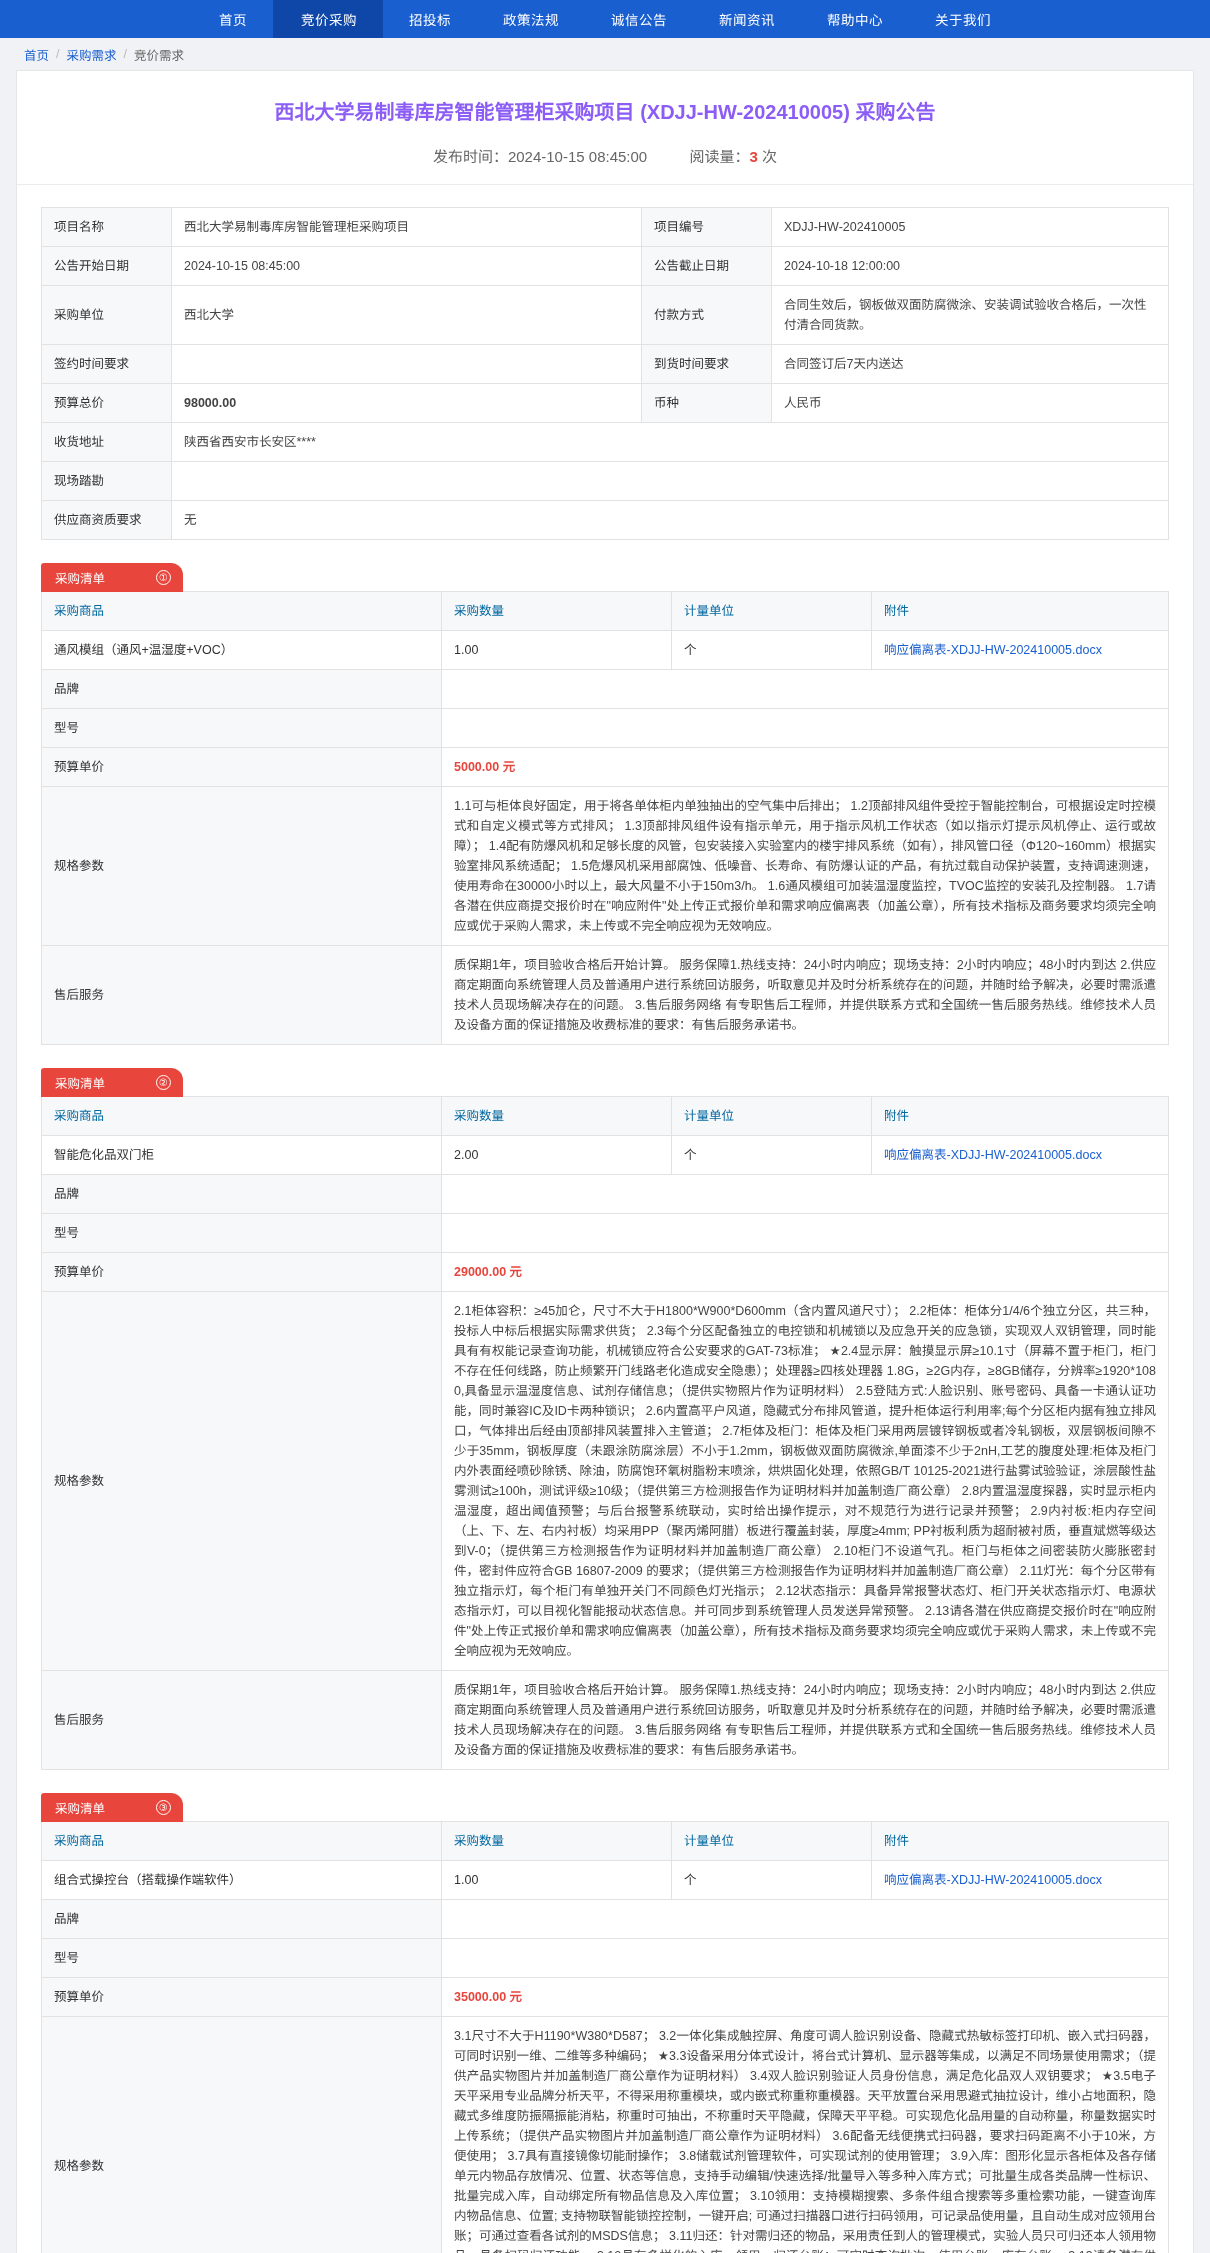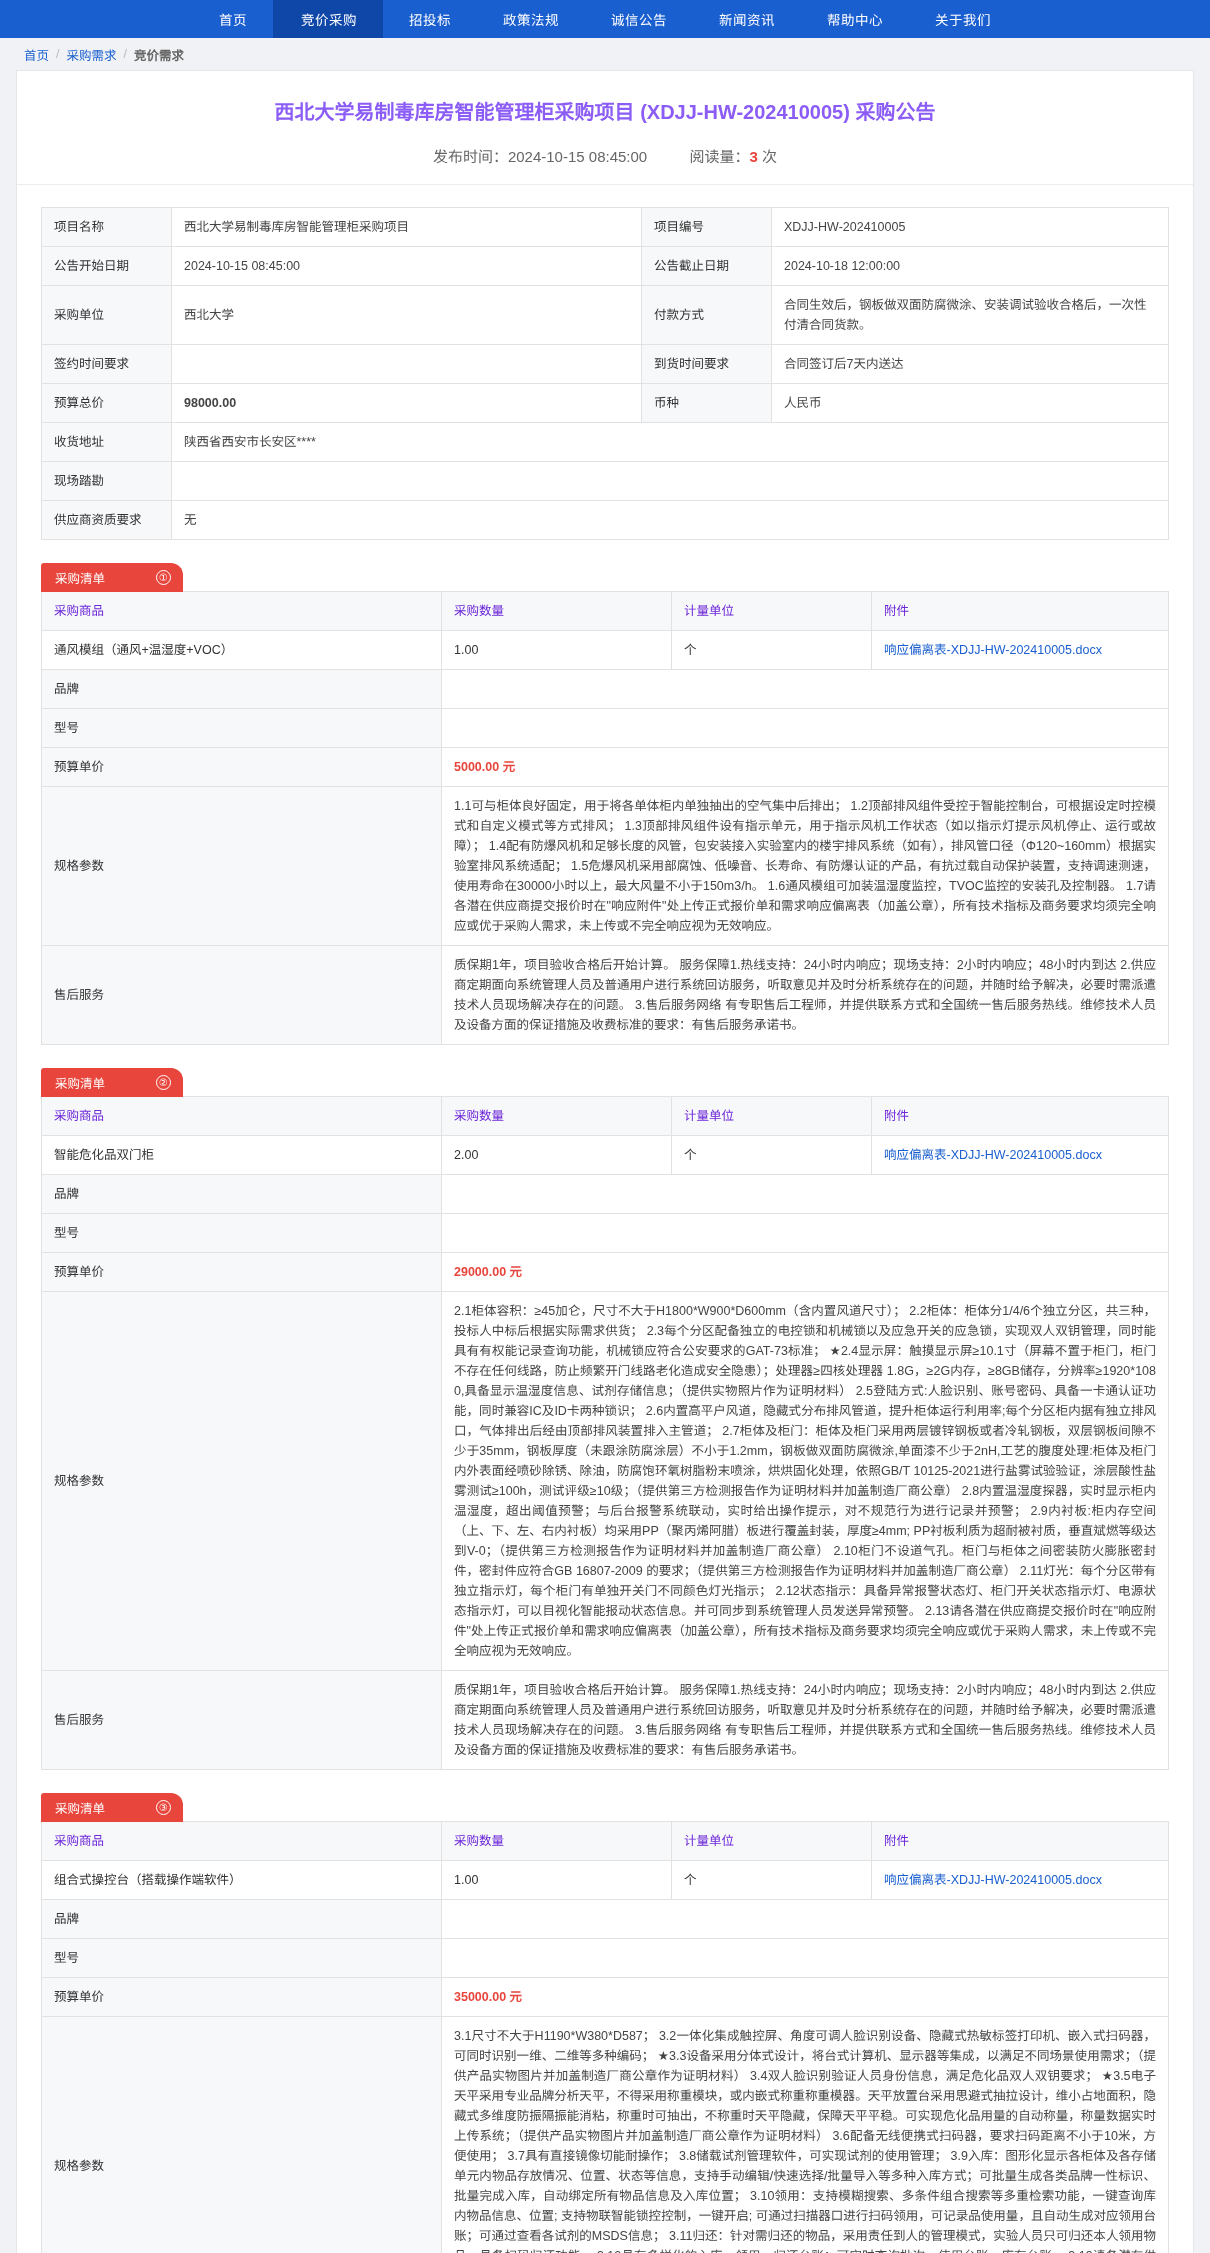--- a/index.html
+++ b/index.html
@@ -37,21 +37,21 @@
     height: 32px;
     display: flex;
     align-items: center;
     padding-left: 24px;
     font-size: 12.5px;
     color: #666;
     background: #f0f2f5;
   }
   .breadcrumb .crumb-link { color: #1a5fd0; cursor: pointer; }
   .breadcrumb .crumb-sep { margin: 0 7px; color: #bbb; }
-  .breadcrumb .crumb-cur { color: #666; font-weight: bold; }
+  .breadcrumb .crumb-cur { color: #666; }
 
   
   .page {
     background: #fff;
     margin: 0 16px 20px 16px;
     border: 1px solid #e6e6e6;
     padding: 0 0 18px 0;
   }
   .title-block {
     border-bottom: 1px solid #ececec;
@@ -122,21 +122,21 @@
     width: 15px; height: 15px;
     border: 1px solid #fff;
     border-radius: 50%;
     font-size: 10px;
     margin-left: 7px;
     line-height: 1;
   }
   table.listing thead td {
     background: #f7f8fa;
     font-weight: normal;
-    color: #6d28d9;
+    color: #0369a1;
   }
   .cw1 { width: 400px; }
   .cw2 { width: 230px; }
   .cw3 { width: 200px; }
   .cw4 { width: auto; }
   .attach-link {
     color: #1a5fd0;
     cursor: pointer;
     text-decoration: none;
     word-break: break-all;

